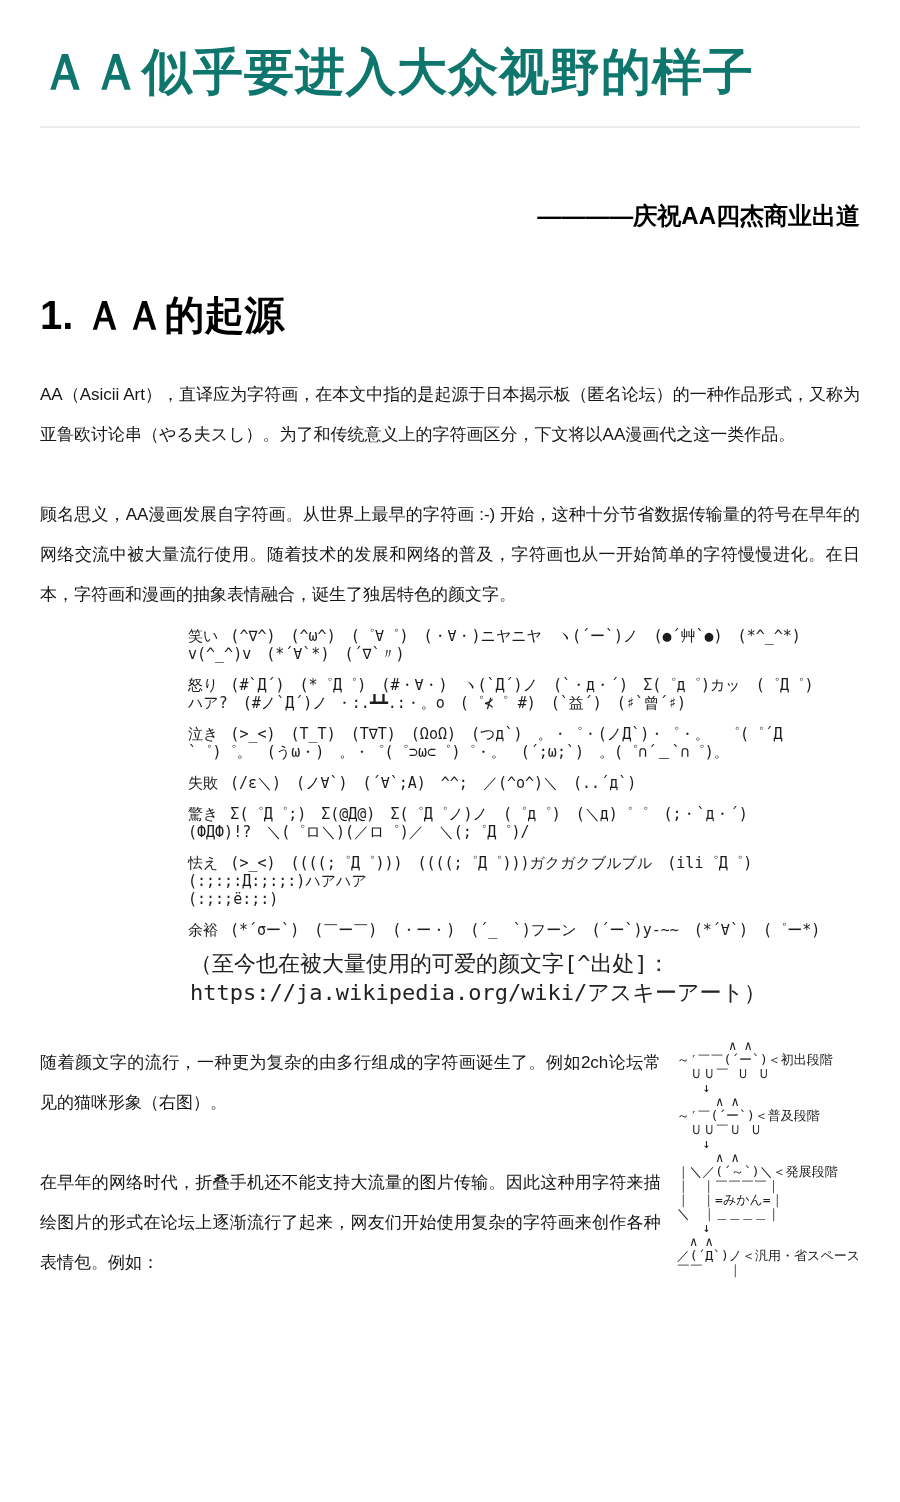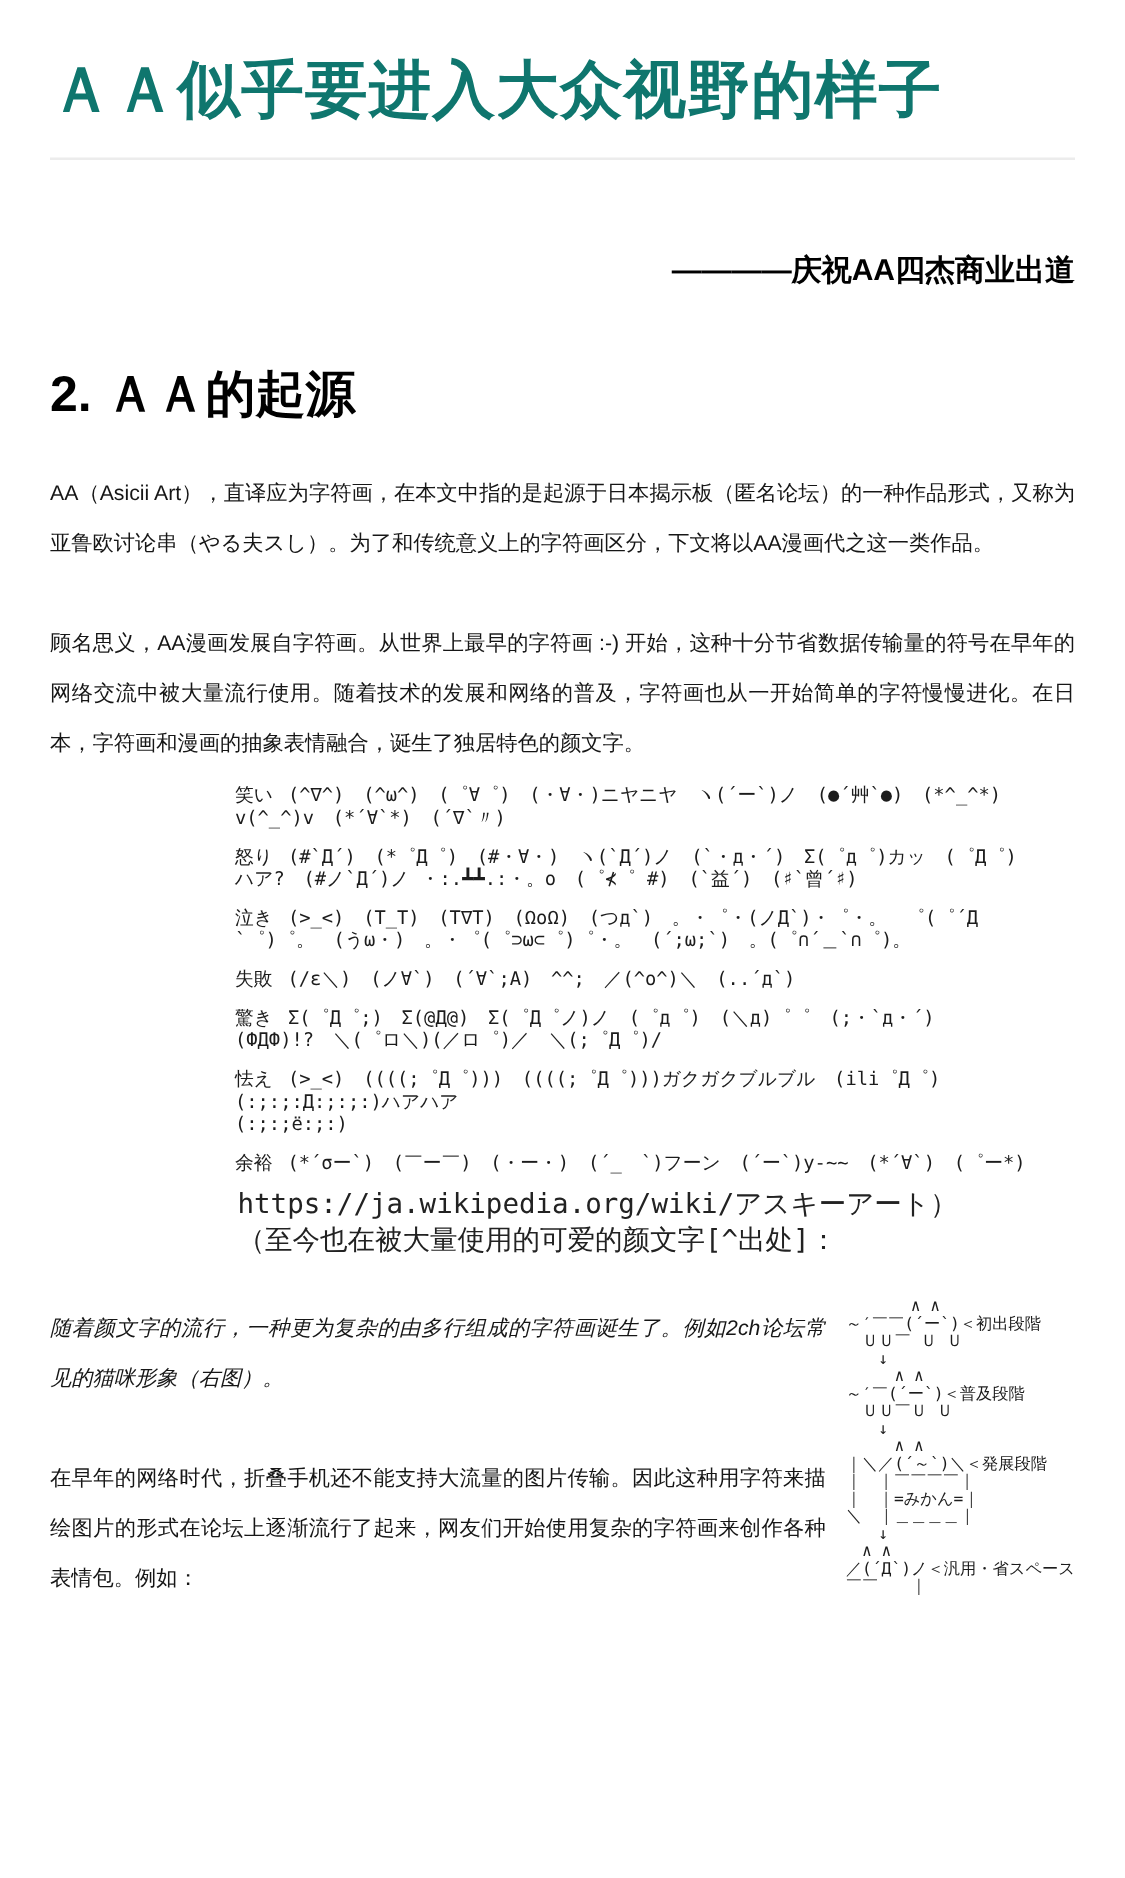--- a/index.html
+++ b/index.html
@@ -72,32 +72,32 @@
   .wrap-section::after { content: ""; display: block; clear: both; }
   .cat-art {
     float: right;
     margin: -4px 0 8px 16px;
     white-space: pre;
     font-family: "DejaVu Sans Mono", monospace;
     font-size: 13px;
     line-height: 14px;
     color: #1c1c1c;
   }
-  .wrap-section .para:first-of-type { margin-top: 13px; font-style: italic; }
+  .wrap-section .para:first-of-type { margin-top: 13px; }
 </style>
 </head>
 <body>
 
 <h1 class="title">ＡＡ似乎要进入大众视野的样子</h1>
 
 <hr class="divider">
 
 <div class="dedication">————庆祝AA四杰商业出道</div>
 
-<h2 class="section-heading">2. ＡＡ的起源</h2>
+<h2 class="section-heading">1. ＡＡ的起源</h2>
 
 <p class="para">AA（Asicii Art），直译应为字符画，在本文中指的是起源于日本揭示板（匿名论坛）的一种作品形式，又称为亚鲁欧讨论串（やる夫スし）。为了和传统意义上的字符画区分，下文将以AA漫画代之这一类作品。</p>
 
 <p class="para">顾名思义，AA漫画发展自字符画。从世界上最早的字符画 :-) 开始，这种十分节省数据传输量的符号在早年的网络交流中被大量流行使用。随着技术的发展和网络的普及，字符画也从一开始简单的字符慢慢进化。在日本，字符画和漫画的抽象表情融合，诞生了独居特色的颜文字。</p>
 
 <figure class="kao-figure" style="margin-top:12px">
   <div>
       <div class="kao-row"><span class="kao-label">笑い</span><span class="kao-text">(^∇^)　(^ω^)　(゜∀゜)　(・∀・)ニヤニヤ　ヽ(´ー`)ノ　(●´艸`●)　(*^_^*)
 v(^_^)v　(*´∀`*)　(´∇`〃)ゝ</span></div>
       <div class="kao-row"><span class="kao-label">怒り</span><span class="kao-text">(#`Д´)　(*゜Д゜)　(#・∀・)　ヽ(`Д´)ノ　(`・д・´)　Σ(゜д゜)カッ　(゜Д゜)
@@ -107,22 +107,22 @@
       <div class="kao-row"><span class="kao-label">失敗</span><span class="kao-text">(/ε＼)　(ノ∀`)　(´∀`;A)　^^;　／(^o^)＼　(..´д`)</span></div>
       <div class="kao-row"><span class="kao-label">驚き</span><span class="kao-text">Σ(゜Д゜;)　Σ(@Д@)　Σ(゜Д゜ノ)ノ　(゜д゜)　(＼д)゜゜　(;・`д・´)
 (ФДФ)!?　＼(゜ロ＼)(／ロ゜)／　＼(;゜Д゜)/</span></div>
       <div class="kao-row"><span class="kao-label">怯え</span><span class="kao-text">(&gt;_&lt;)　((((;゜Д゜)))　((((;゜Д゜)))ガクガクブルブル　(ili゜Д゜)　(:;:;:Д:;:;:)ハアハア
 (:;:;ё:;:)</span></div>
       <div class="kao-row"><span class="kao-label">余裕</span><span class="kao-text">(*´σー`)　(￣ー￣)　(・ー・)　(´_ゝ`)フーン　(´ー`)y-~~　(*´∀`)　(゜ー*)</span></div>
     </div>
 </figure>
 
 <div class="kao-caption">
+  <div>（至今也在被大量使用的可爱的颜文字[^出处]：</div>
   <div>https://ja.wikipedia.org/wiki/アスキーアート）</div>
-  <div>（至今也在被大量使用的可爱的颜文字[^出处]：</div>
 </div>
 
 <div class="wrap-section">
   <pre class="cat-art">　　　　∧ ∧
 ～′￣￣(´ー`)＜初出段階
 　ＵＵ￣ Ｕ Ｕ
 　　↓
 　　　∧ ∧
 ～′￣(´ー`)＜普及段階
 　ＵＵ￣Ｕ Ｕ

